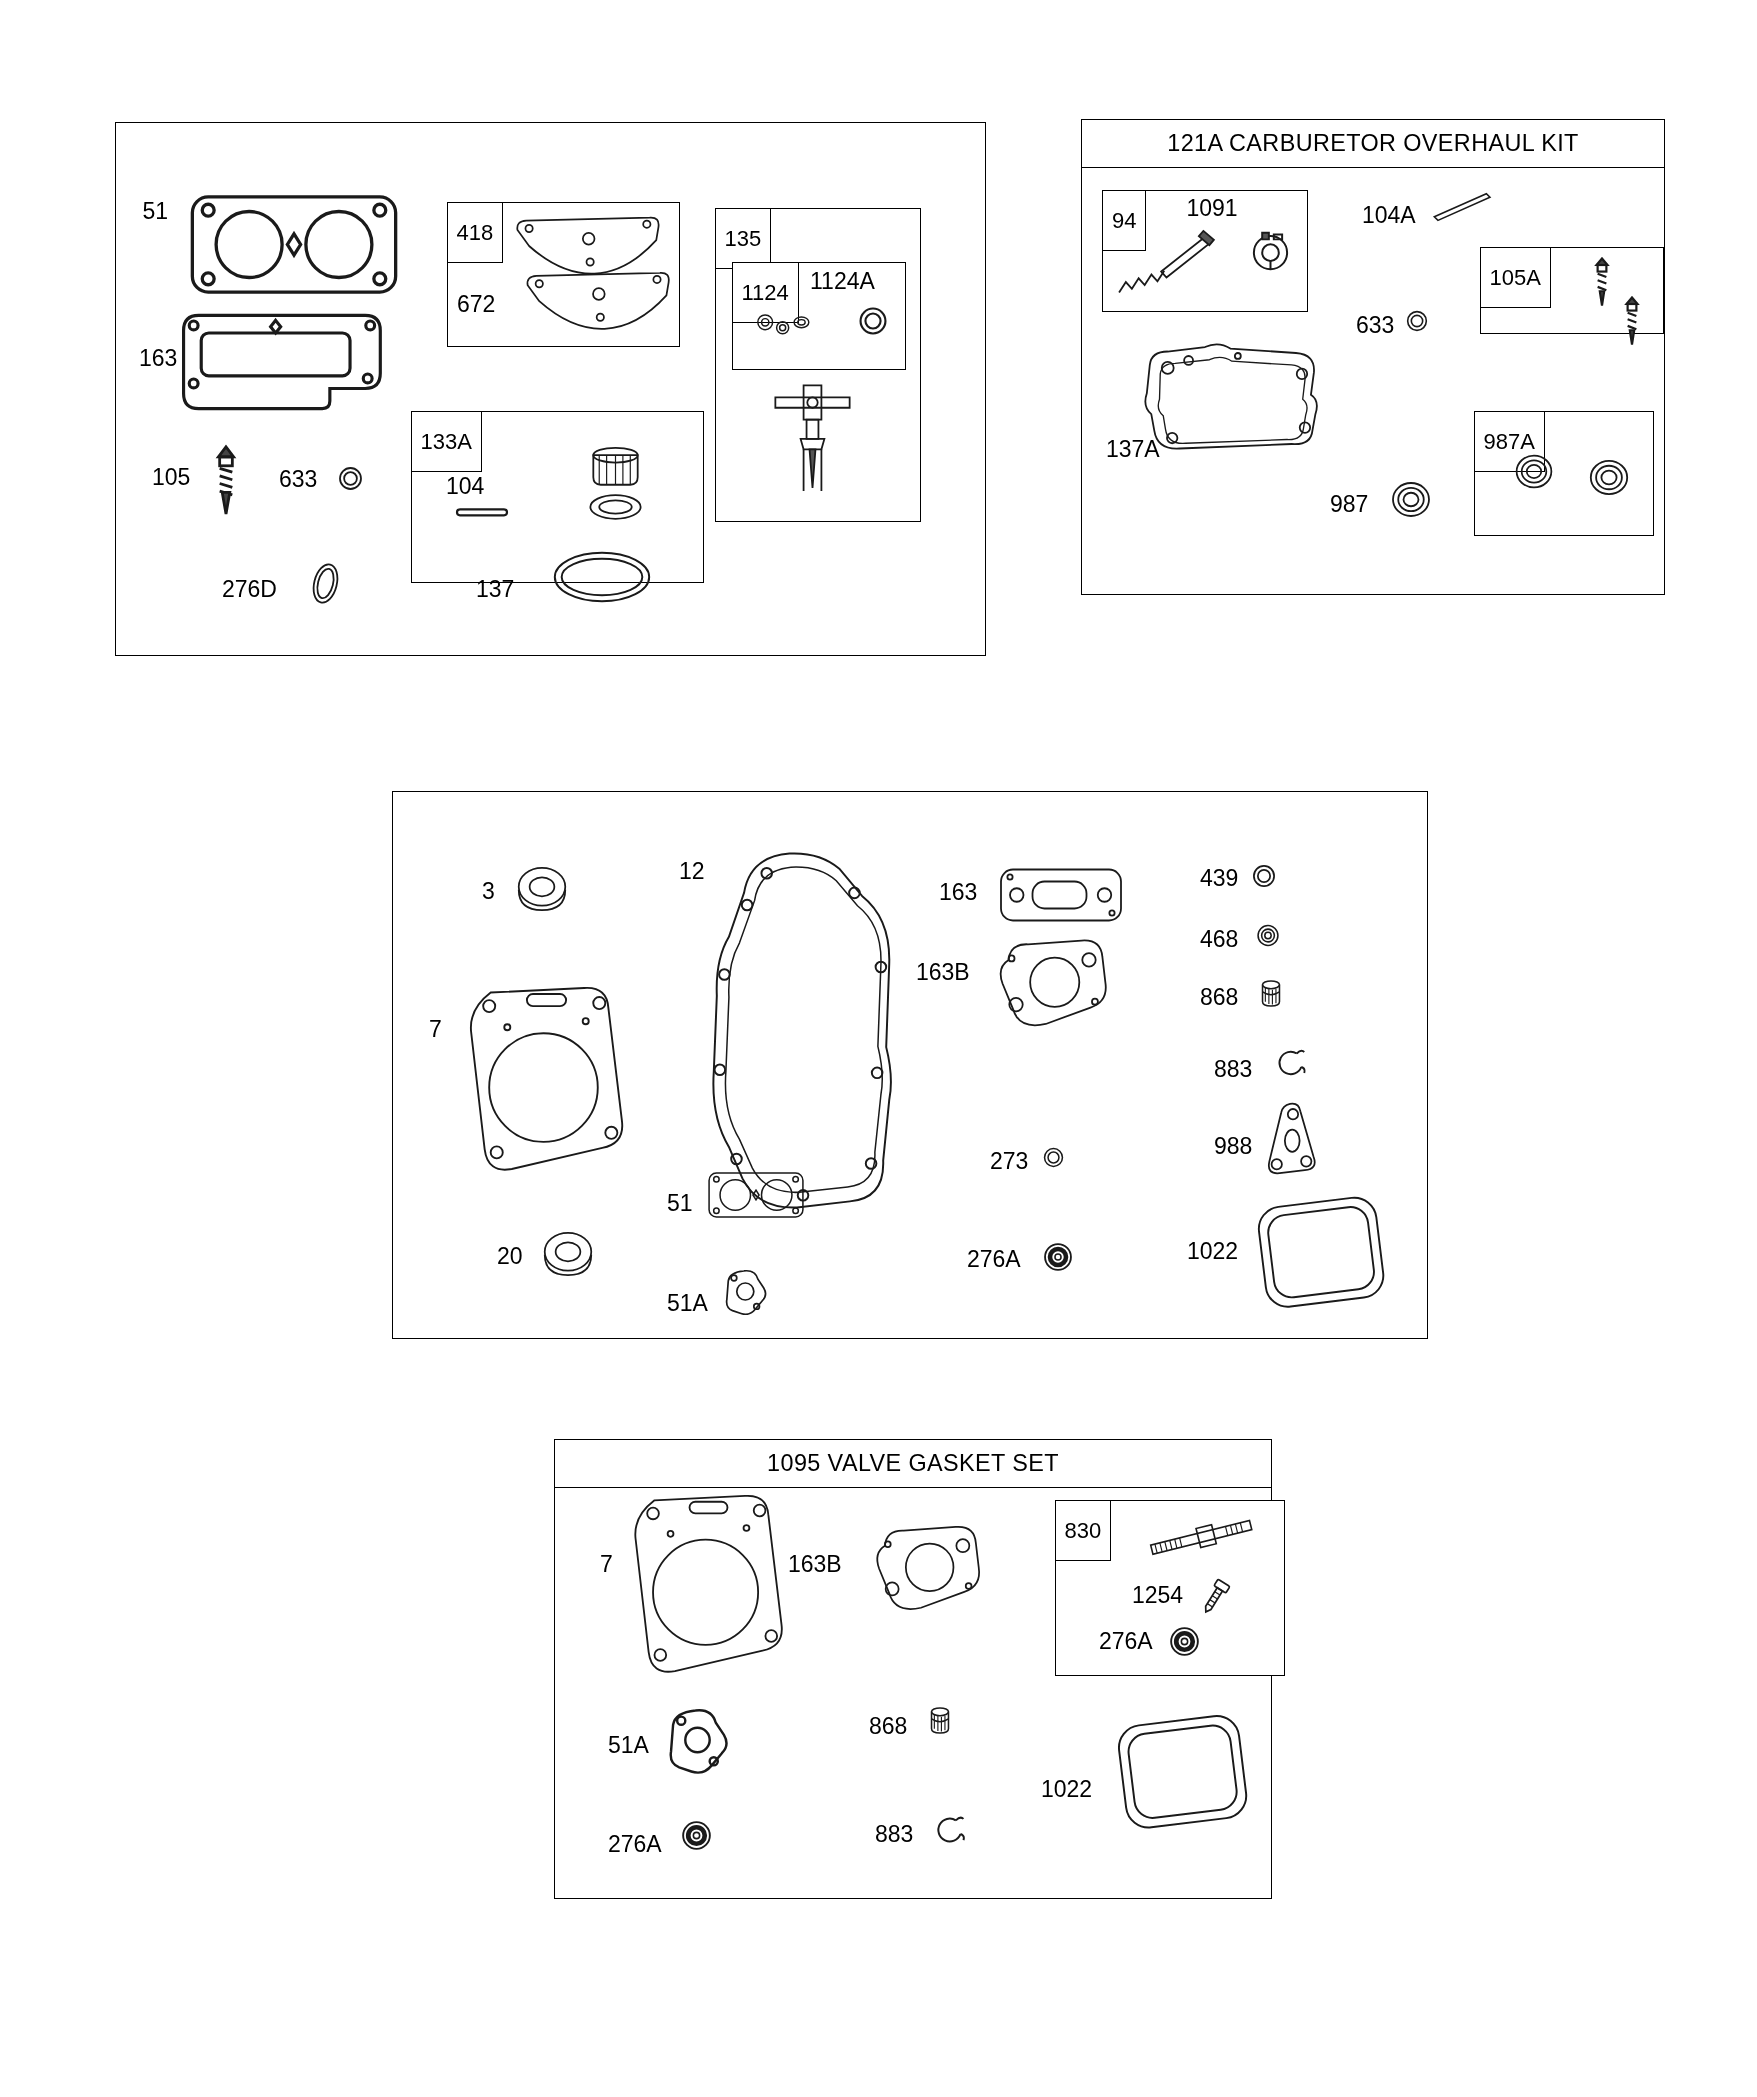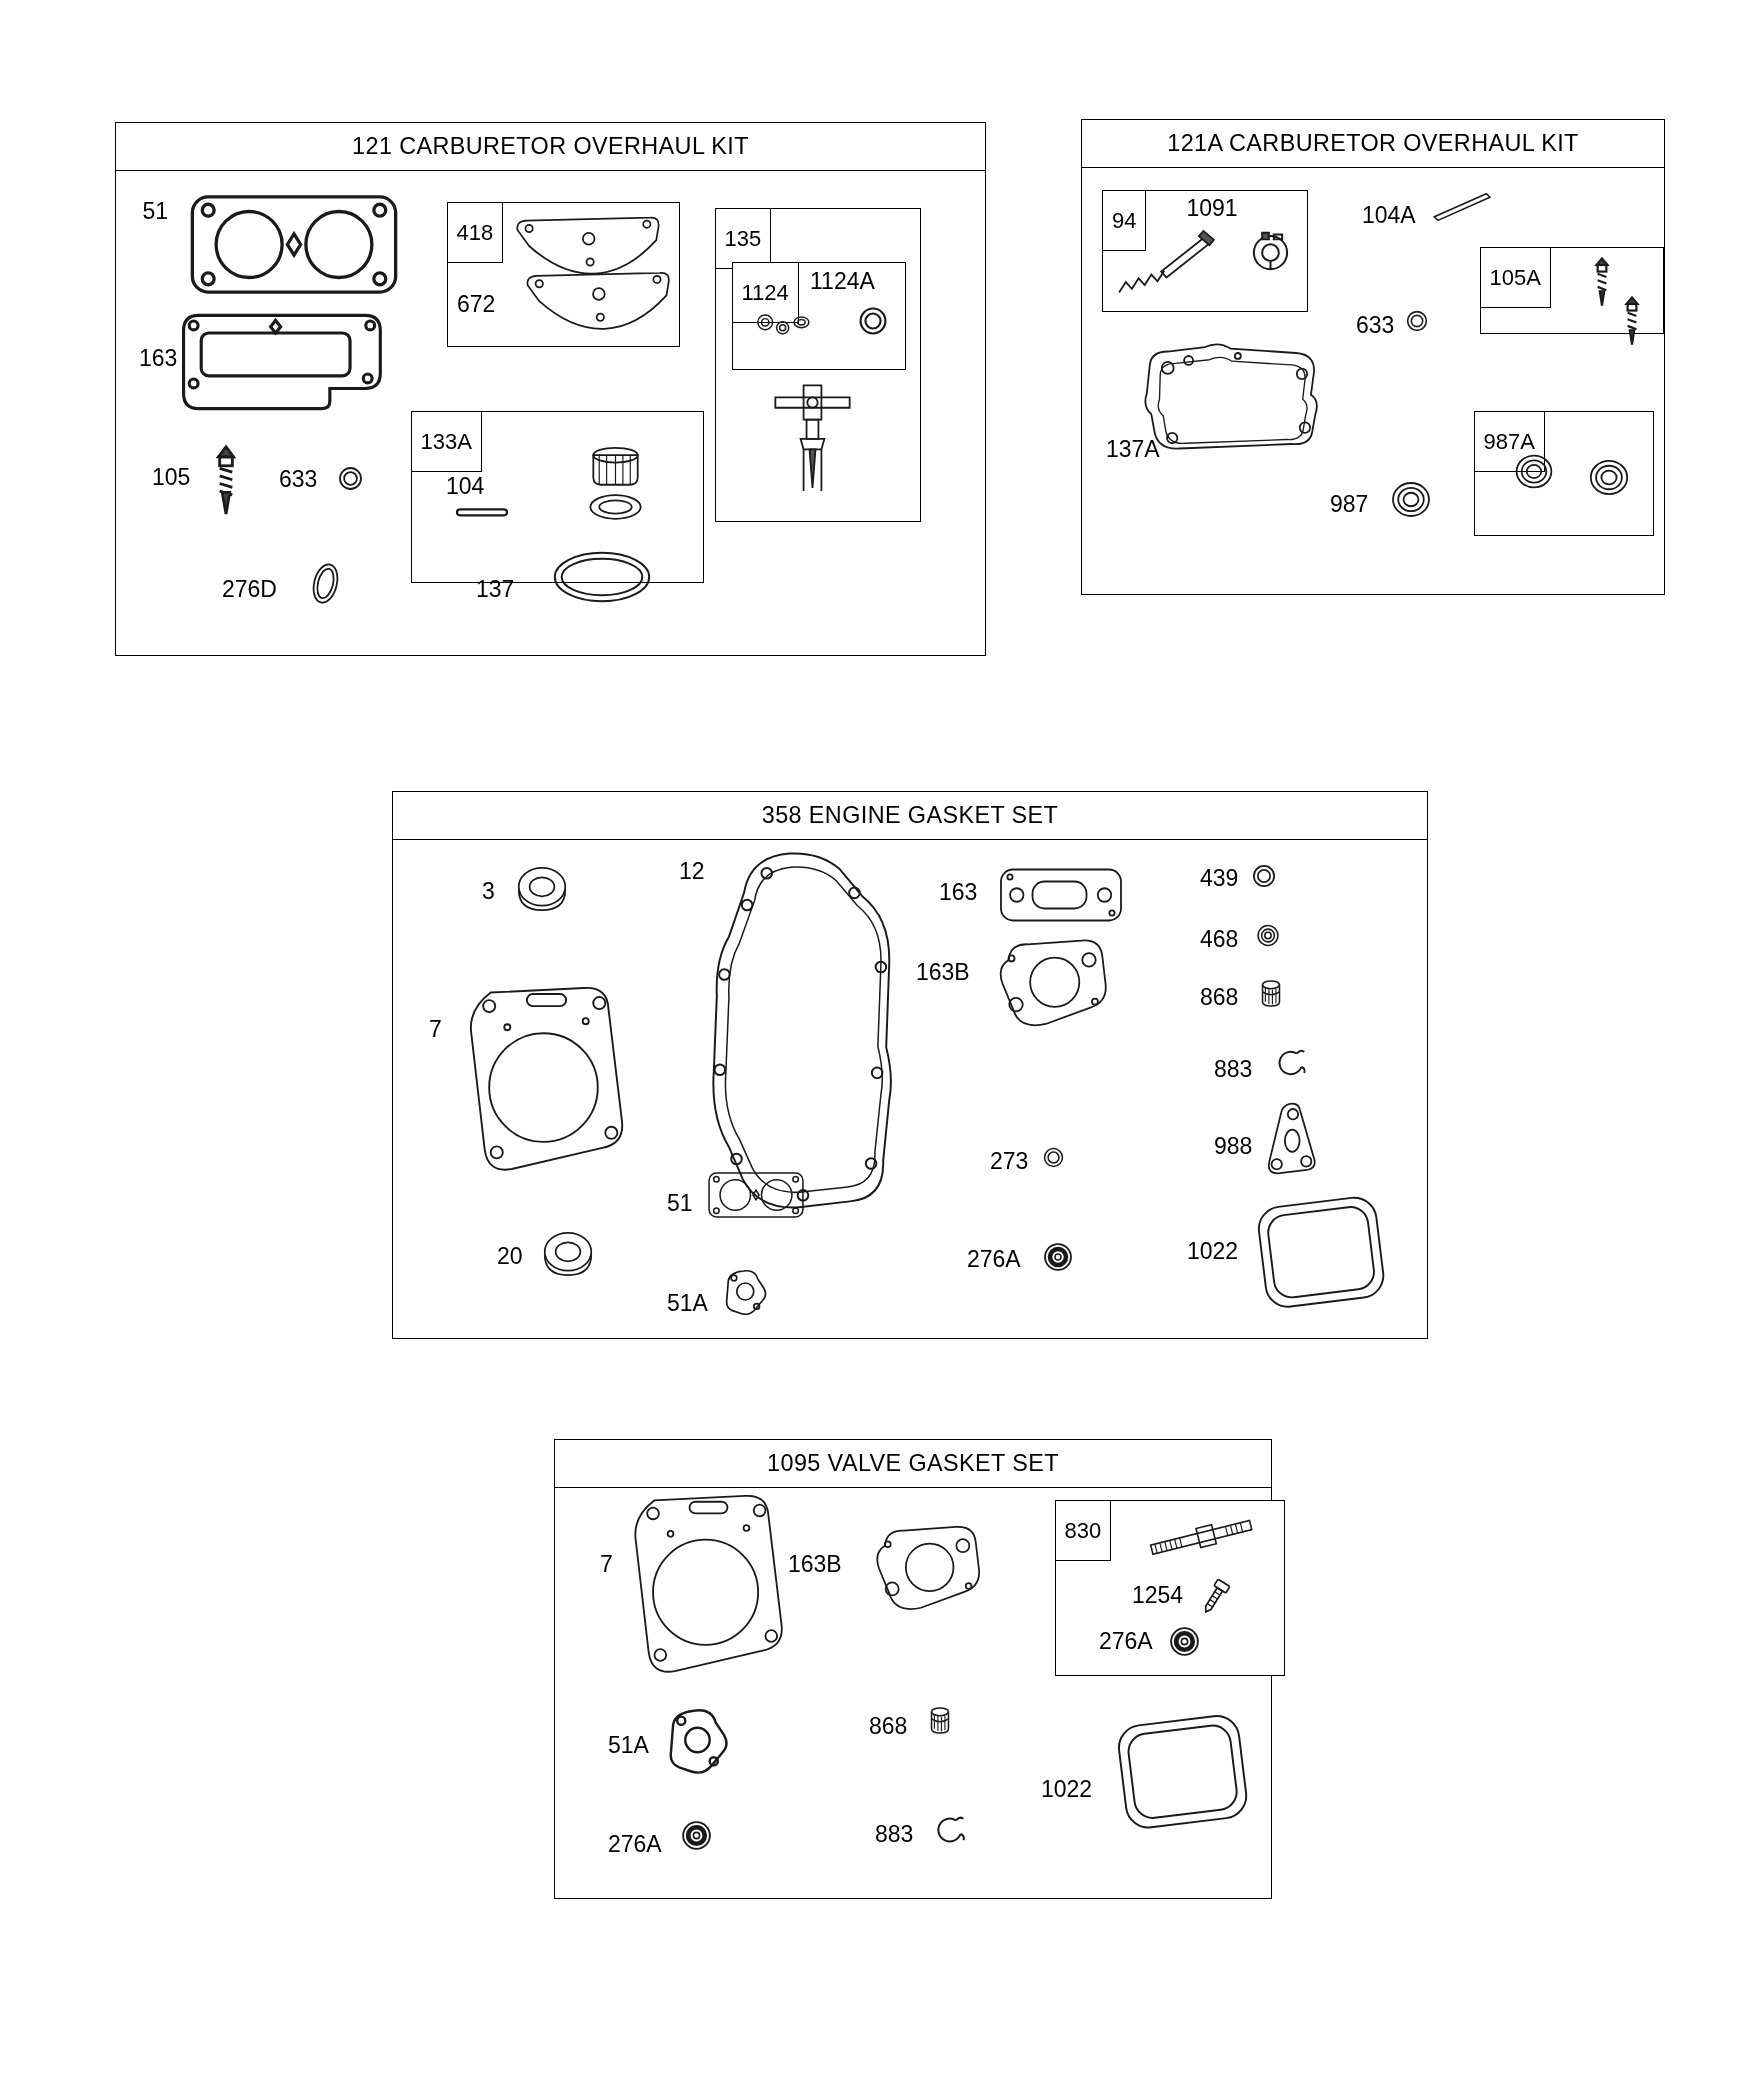--- a/index.html
+++ b/index.html
@@ -290,21 +290,20 @@
       <ellipse cx="68" cy="38" rx="62" ry="32"></ellipse>
       <ellipse cx="68" cy="38" rx="53" ry="24"></ellipse>
     </g>
   </symbol>
 </defs>
 </svg>
 
 <div class="page">
 
   <div class="panel" style="left:115px;top:122px;width:871px;height:534px">
-    <div class="panel-title">121 CARBURETOR OVERHAUL KIT</div>
 
     <span class="lbl" style="left:26.5px;top:76px">51</span>
     <svg class="part" style="left:72px;top:70px;width:212px;height:103px" viewBox="0 0 280 136" width="212" height="103">
         <use href="#sym-gasket2bore"></use>
       </svg>
 
     <span class="lbl" style="left:23px;top:223px">163</span>
     <svg class="part" style="left:60px;top:187px;width:227px;height:104px" viewBox="0 0 300 137" width="227" height="104">
         <use href="#sym-intake163"></use>
       </svg>
@@ -414,21 +413,20 @@
       <svg class="part" style="left:38px;top:36px;width:42px;height:47px" viewBox="0 0 56 62" width="42" height="47">
           <use href="#sym-seal"></use>
         </svg>
       <svg class="part" style="left:112px;top:42px;width:44px;height:47px" viewBox="0 0 58 62" width="44" height="47">
           <use href="#sym-seal"></use>
         </svg>
     </div>
   </div>
 
   <div class="panel" style="left:392px;top:791px;width:1036px;height:548px">
-    <div class="panel-title">358 ENGINE GASKET SET</div>
 
     <span class="lbl" style="left:89px;top:87px">3</span>
     <svg class="part" style="left:122px;top:73px;width:54px;height:48px" viewBox="0 0 72 64" width="54" height="48">
         <use href="#sym-seal3d"></use>
       </svg>
 
     <span class="lbl" style="left:286px;top:67px">12</span>
     <svg class="part" style="left:304px;top:54px;width:206px;height:372px" viewBox="0 0 272 492" width="206" height="372">
         <use href="#sym-crankgasket"></use>
       </svg>

